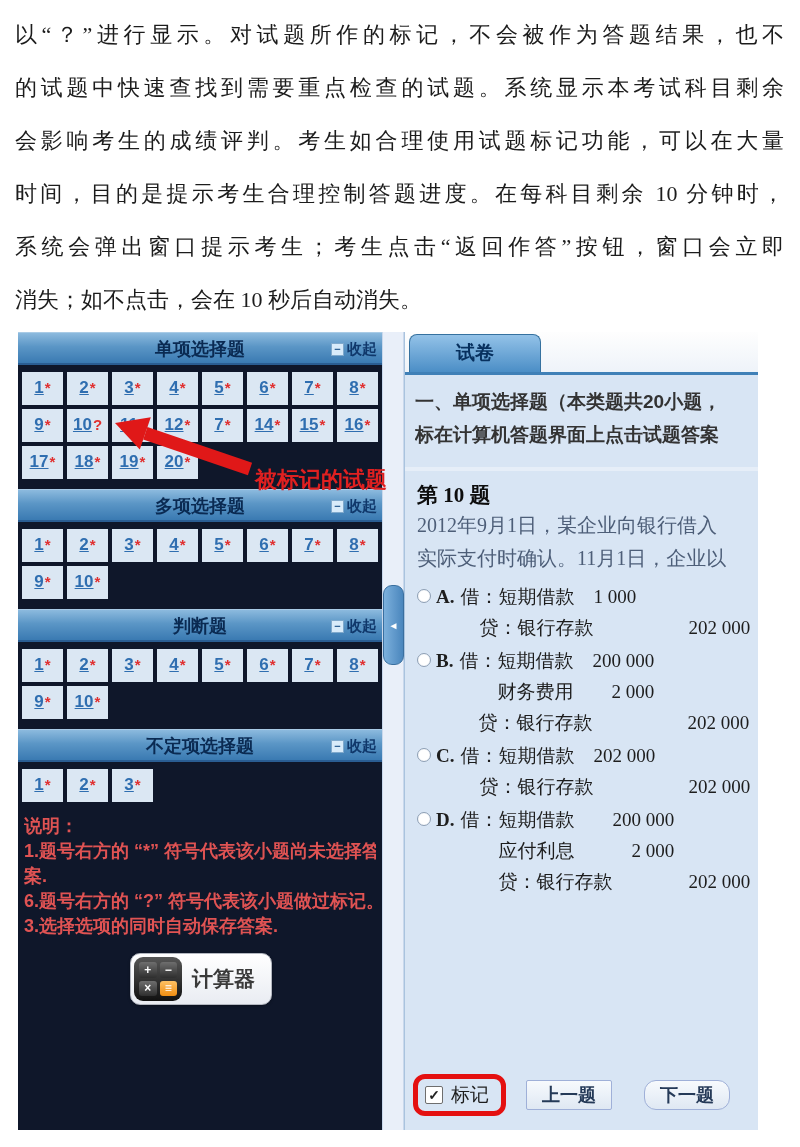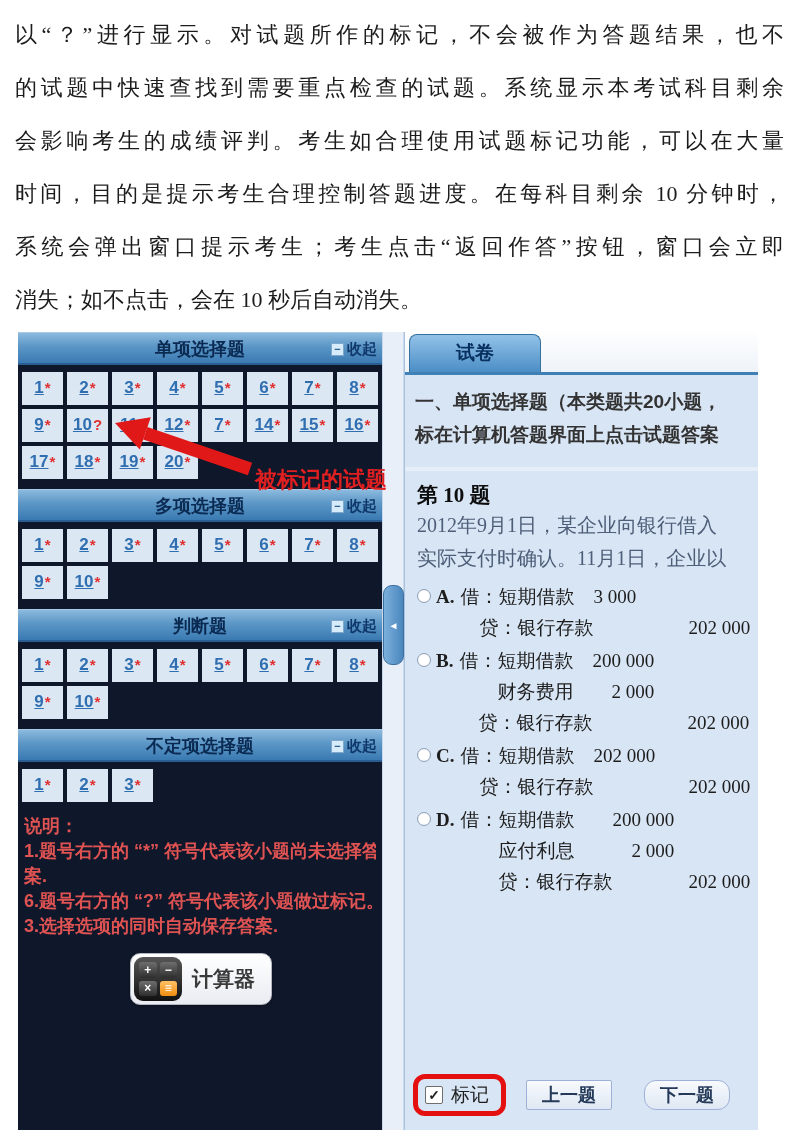--- a/index.html
+++ b/index.html
@@ -225,21 +225,21 @@
         <div class="qtitle">第 10 题</div>
         <div class="stem" id="stem">
             <div>2012年9月1日，某企业向银行借入</div>
             <div>实际支付时确认。11月1日，企业以</div>
           </div>
         <div class="options" id="options">
             <div class="opt">
               <span class="radio"></span>
               <span class="opt-label">A.</span>
               <div class="opt-lines">
-                <div>借：短期借款　3 000</div>
+                <div>借：短期借款　1 000</div>
                 <div>　贷：银行存款　　　　　202 000</div>
               </div>
             </div>
             <div class="opt">
               <span class="radio"></span>
               <span class="opt-label">B.</span>
               <div class="opt-lines">
                 <div>借：短期借款　200 000</div>
                 <div>　　财务费用　　2 000</div>
                 <div>　贷：银行存款　　　　　202 000</div>

